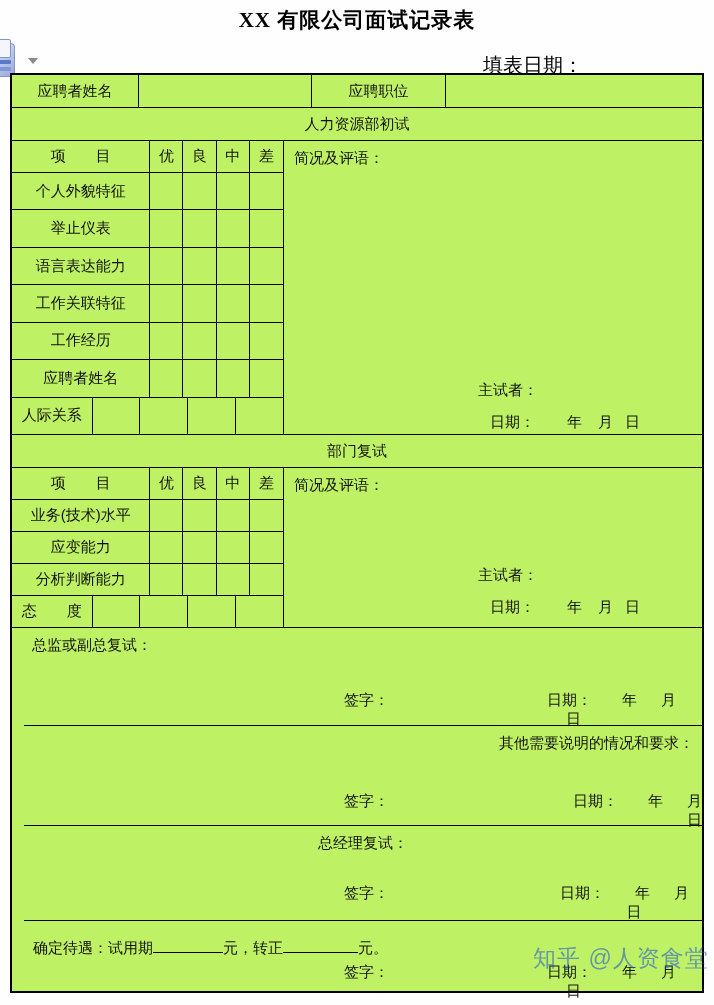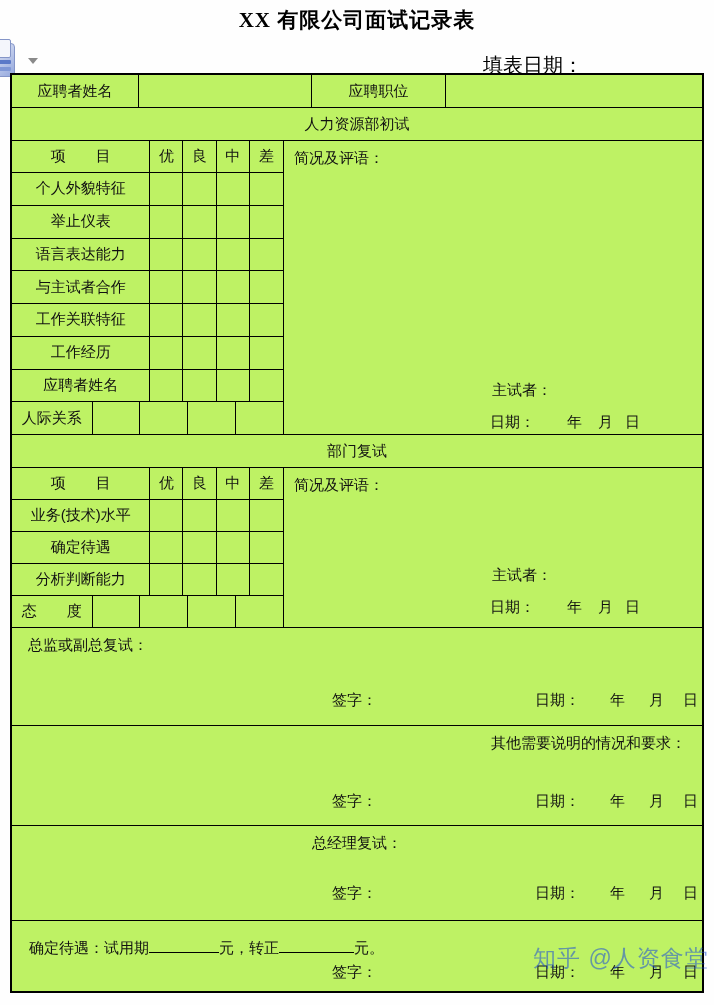--- a/index.html
+++ b/index.html
@@ -50,26 +50,26 @@
   .block1 { height:294px; }
   .block2 { height:160px; }
   .grid { width:271px; display:flex; flex-direction:column; }
   .g-row { display:flex; flex:1; border-bottom:1px solid #000; }
   .g-row.last { border-bottom:none;gap:28px; }
   .g-head { flex:none; height:32px; }
   .cell-item { width:146px; border-right:1px solid #000; display:flex; align-items:center; justify-content:center; }
   .cell-rate { width:35px; border-right:1px solid #000; display:flex; align-items:center; justify-content:center; }
   .cell-rate.r4 { border-right:none; }
   .comments { flex:1; border-left:1px solid #000; position:relative; padding:8px 10px; }
-  .comments .interviewer { position:absolute; left:208px;text-align:right; }
+  .comments .interviewer { position:absolute; left:194px;text-align:right; }
   .comments .dateline { position:absolute; left:206px; }
   .b1 .interviewer { top:240px; } .b1 .dateline { top:272px; }
   .b2 .interviewer { top:98px; }  .b2 .dateline { top:130px; }
   
-  .sec { position:relative; padding:8px 16px; }
+  .sec { position:relative; padding:8px 8px;margin-left:12px; }
   .sec-director { height:98px; }
   .sec-other { height:100px;text-align:right; }
   .sec-gm { height:95px;text-align:center; }
   .sec-salary { flex:1; }
   .sign-label { position:absolute; left:320px; }
   .sec-date { position:absolute; left:523px; }
   .sec-director .sign-label, .sec-director .sec-date { top:63px; }
   .sec-other .sign-label, .sec-other .sec-date { top:66px; }
   .sec-gm .sign-label, .sec-gm .sec-date { top:58px; }
   .sec-salary .sign-label, .sec-salary .sec-date { top:42px; }
@@ -138,27 +138,20 @@
           <div class="cell-rate r4"></div>
         </div>
         <div class="g-row">
           <div class="cell-item">语言表达能力</div>
           <div class="cell-rate"></div>
           <div class="cell-rate"></div>
           <div class="cell-rate"></div>
           <div class="cell-rate r4"></div>
         </div>
         <div class="g-row">
-          <div class="cell-item">与主试者合作</div>
-          <div class="cell-rate"></div>
-          <div class="cell-rate"></div>
-          <div class="cell-rate"></div>
-          <div class="cell-rate r4"></div>
-        </div>
-        <div class="g-row">
           <div class="cell-item">工作关联特征</div>
           <div class="cell-rate"></div>
           <div class="cell-rate"></div>
           <div class="cell-rate"></div>
           <div class="cell-rate r4"></div>
         </div>
         <div class="g-row">
           <div class="cell-item">工作经历</div>
           <div class="cell-rate"></div>
           <div class="cell-rate"></div>
@@ -201,21 +194,21 @@
           <div class="cell-rate r4">差</div>
         </div>
         <div class="g-row">
           <div class="cell-item">业务(技术)水平</div>
           <div class="cell-rate"></div>
           <div class="cell-rate"></div>
           <div class="cell-rate"></div>
           <div class="cell-rate r4"></div>
         </div>
         <div class="g-row">
-          <div class="cell-item">确定待遇</div>
+          <div class="cell-item">应变能力</div>
           <div class="cell-rate"></div>
           <div class="cell-rate"></div>
           <div class="cell-rate"></div>
           <div class="cell-rate r4"></div>
         </div>
         <div class="g-row">
           <div class="cell-item">分析判断能力</div>
           <div class="cell-rate"></div>
           <div class="cell-rate"></div>
           <div class="cell-rate"></div>

